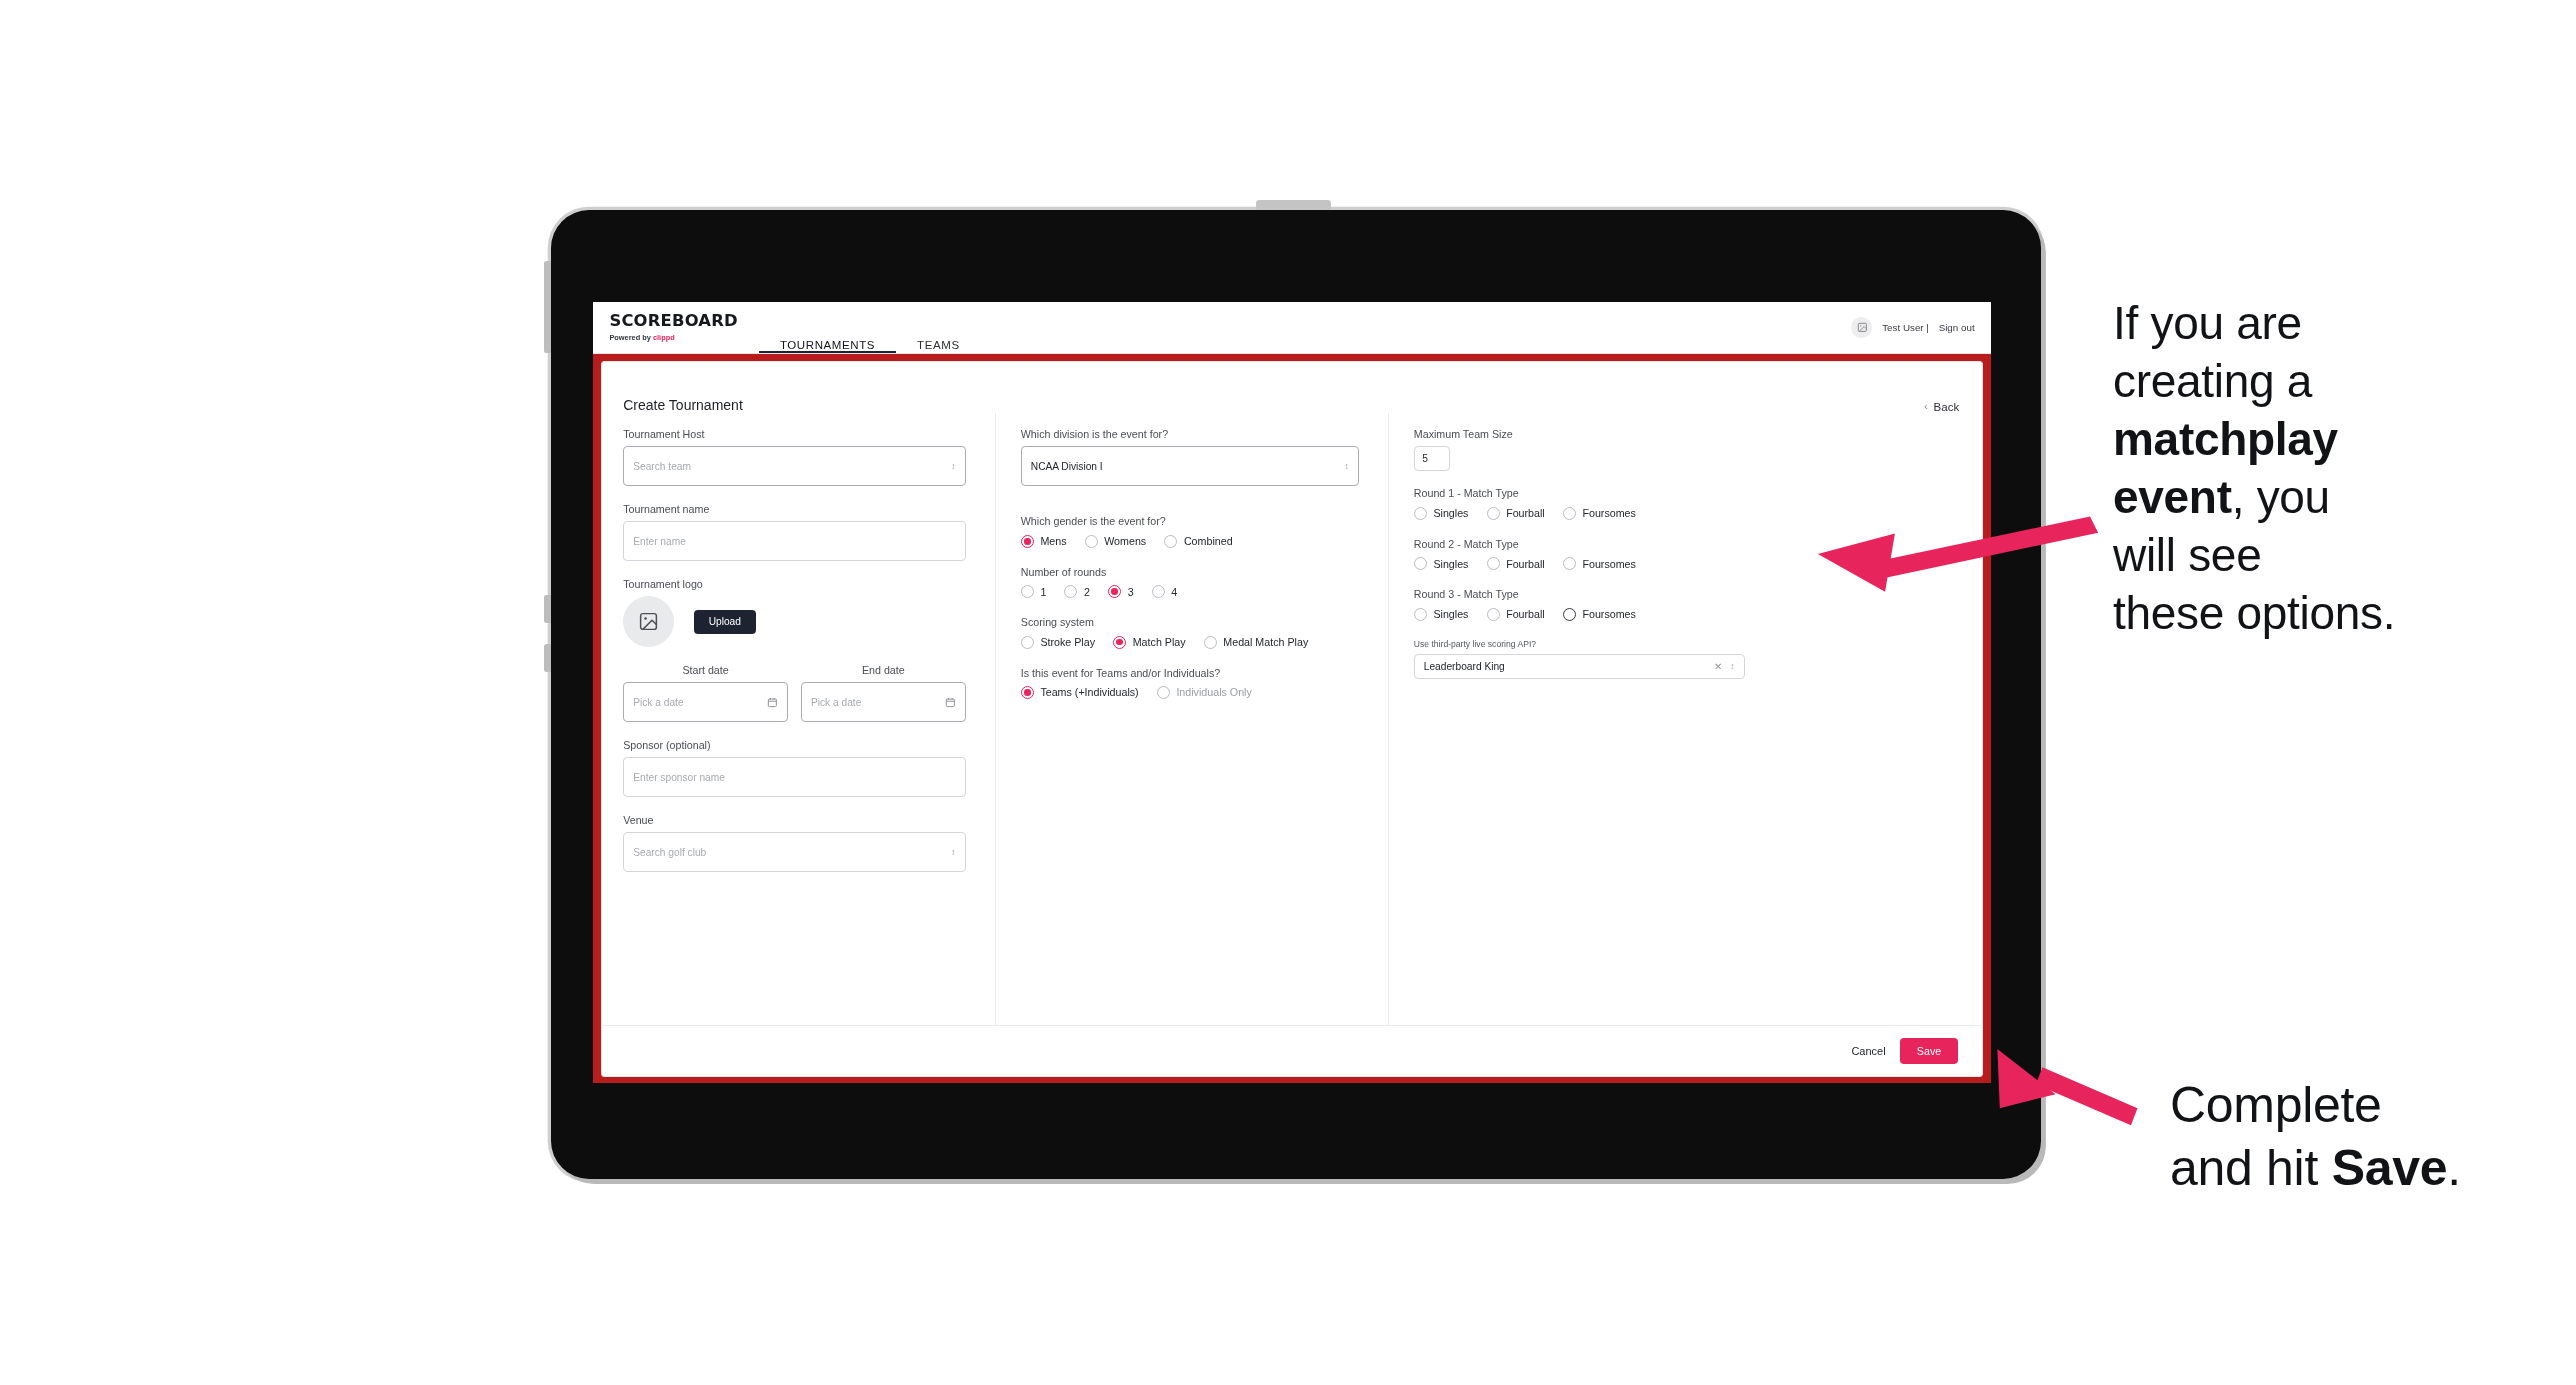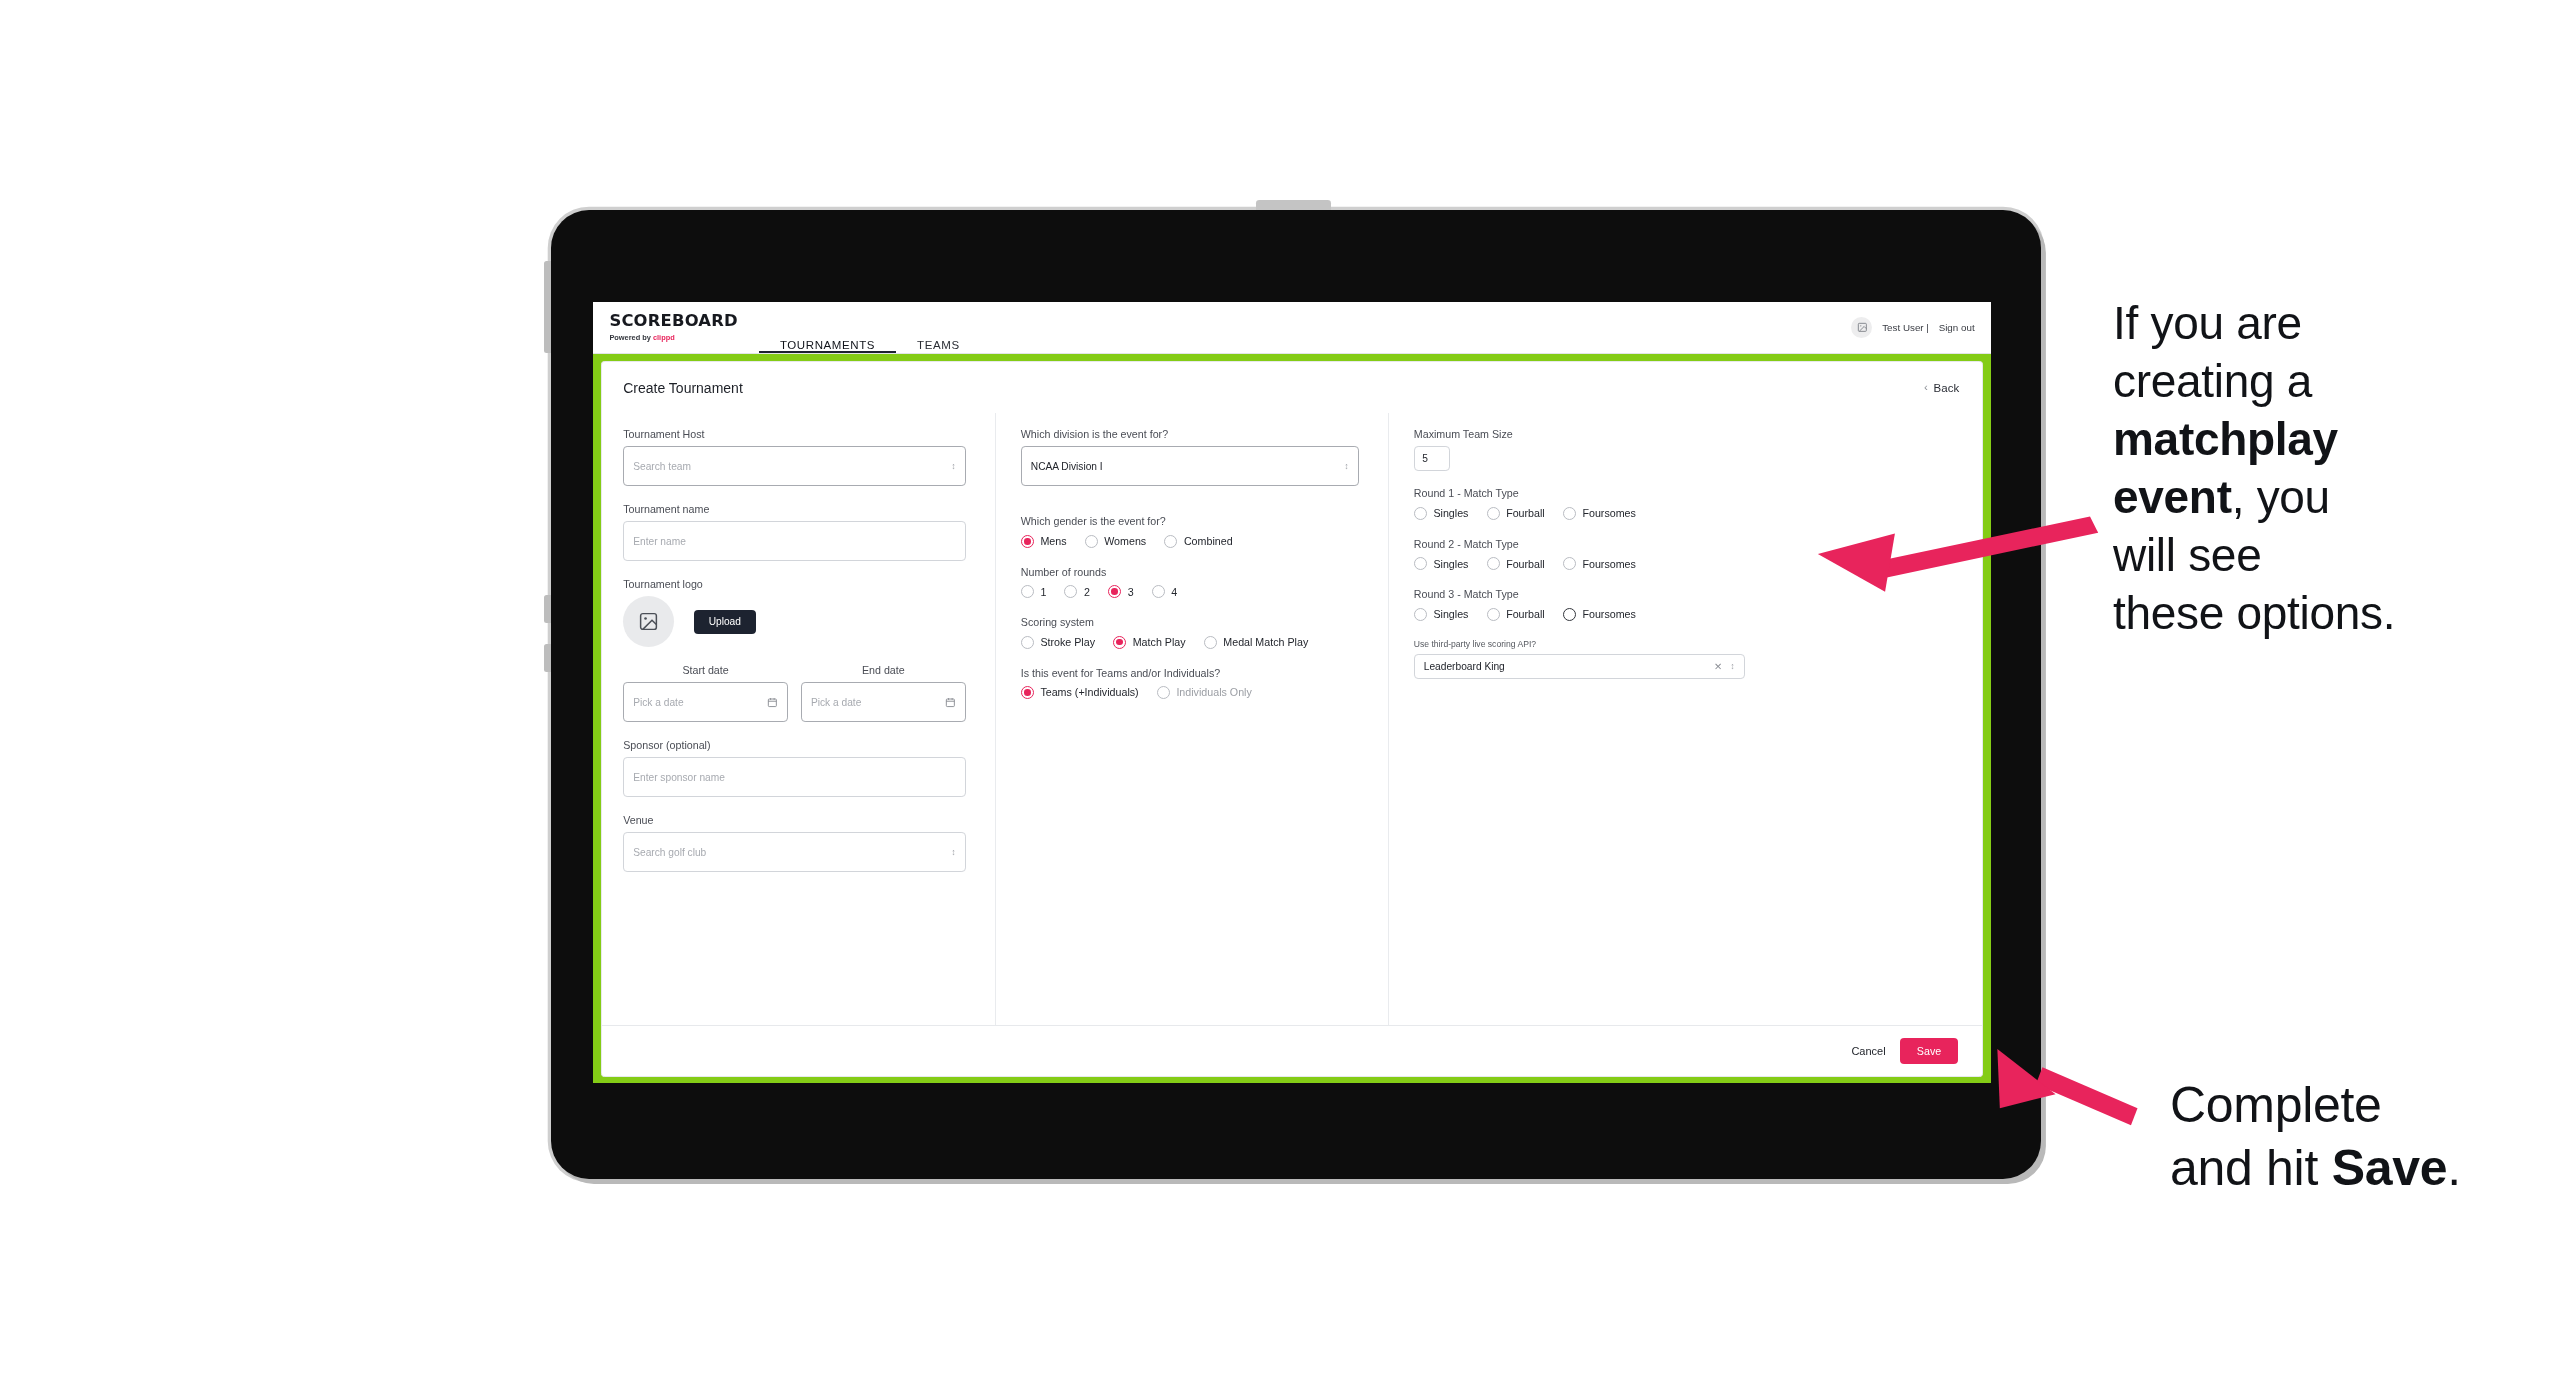--- a/index.html
+++ b/index.html
@@ -33,21 +33,21 @@
   .tablet-topcam {
     position: absolute; left: 705px; top: -9.8px;
     width: 75px; height: 9.8px; background: #c4c4c4; border-radius: 3.3px 3.3px 0 0;
   }
 
   
   .screen {
     position: absolute;
     left: 593px; top: 302px;
     width: 1398px; height: 781px;
-    background: #84cc16;
+    background: #b91c1c;
     overflow: hidden;
   }
 
   
   .navbar {
     height: 52px;
     display: flex; align-items: stretch;
     background: #ffffff;
     border-bottom: 0.8px solid #e3e5e8;
     position: relative;
@@ -92,21 +92,21 @@
   
   .card {
     position: absolute; left: 8.2px; top: 59px;
     width: 1382px; height: 716px;
     background: #ffffff;
     border: 0.8px solid #e7e9ec;
     border-radius: 3.3px;
     display: flex; flex-direction: column;
   }
   .card-head {
-    height: 51px; display: flex; align-items: center;
+    height: 51px; display: flex; align-items: flex-end;
     padding: 0 23px 0 21px;
   }
   .card-title { font-size: 14px; color: #1d2027; }
   .back-link {
     margin-left: auto; display: flex; align-items: center; gap: 5.7px;
     font-size: 11.5px; color: #2b2e36; cursor: pointer;
   }
   .chev { font-size: 11.5px; color: #8c9096; line-height: 1; }
 
   .card-body { flex: 1; display: flex; padding: 0 0 0 0; }

